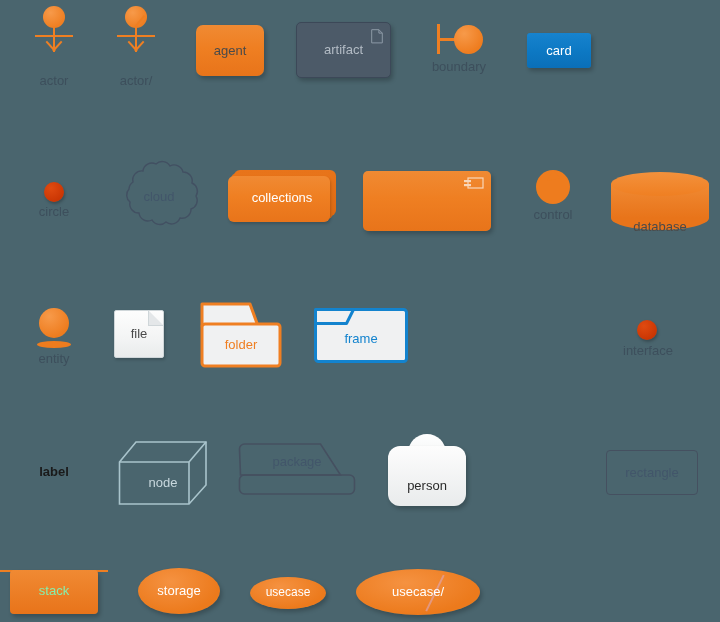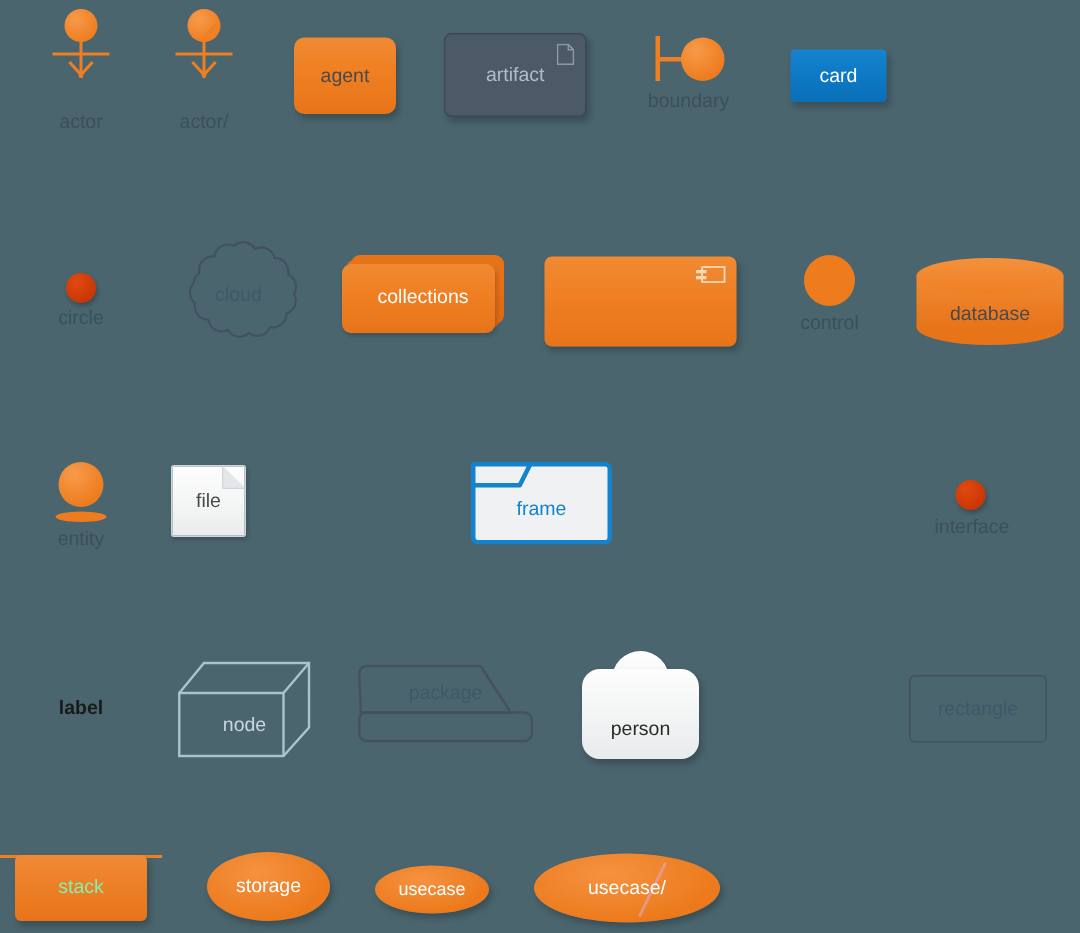--- a/index.html
+++ b/index.html
@@ -318,36 +318,43 @@
       <circle cx="23" cy="24" r="17" fill="#ee7c1e"></circle>
       <path d="M23 7 L17 18 L30 15 Z" fill="#ee7c1e"></path>
     </svg>
     <span class="lbl lbl-under" style="bottom:-7px;">control</span>
   </div>
 
   <div class="shape" style="left:611px;top:172px;width:98px;height:58px;">
     <span class="db-bottom"></span>
     <span class="db-body"></span>
     <span class="db-top"></span>
-    <span class="lbl" style="top:30px;color:#4a4a4a;">database</span>
+    <span class="lbl" style="top:48px;color:#4a4a4a;">database</span>
   </div>
 
   <div class="shape" style="left:30px;top:308px;width:48px;height:42px;">
     <span>
       <span class="entity-ball"></span>
       <span class="entity-base"></span>
     </span>
     <span class="lbl lbl-under" style="bottom:-16px;">entity</span>
   </div>
 
   <div class="shape file white-grad shadow-tiny" style="left:114px;top:310px;width:50px;height:48px;">
     <span class="file-fold"></span>
     <span class="lbl lbl-in" style="color:#4a4a4a;">file</span>
   </div>
 
+  <div class="shape" style="left:200px;top:302px;width:82px;height:66px;">
+    <svg width="82" height="66" viewBox="0 0 82 66" style="position:absolute;left:0;top:0;">
+      <path d="M2,2 h48 l8,22 h-56 z" fill="#f0f1f2" stroke="#ef7f22" stroke-width="3" stroke-linejoin="round"></path>
+      <rect x="2" y="22" width="78" height="42" rx="3" fill="#f0f1f2" stroke="#ef7f22" stroke-width="3"></rect>
+    </svg>
+    <span class="lbl" style="top:36px;color:#ef7f22;">folder</span>
+  </div>
 
   <div class="shape" style="left:314px;top:308px;width:94px;height:55px;">
     <svg width="94" height="55" viewBox="0 0 94 55" style="position:absolute;left:0;top:0;">
       <rect x="1.5" y="1.5" width="91" height="52" rx="3" fill="#f0f1f2" stroke="#1383ce" stroke-width="3"></rect>
       <path d="M1.5,1.5 h38 l-7,14 h-31 z" fill="#f0f1f2" stroke="#1383ce" stroke-width="3" stroke-linejoin="round"></path>
     </svg>
     <span class="lbl" style="top:24px;color:#1383ce;">frame</span>
   </div>
 
 

